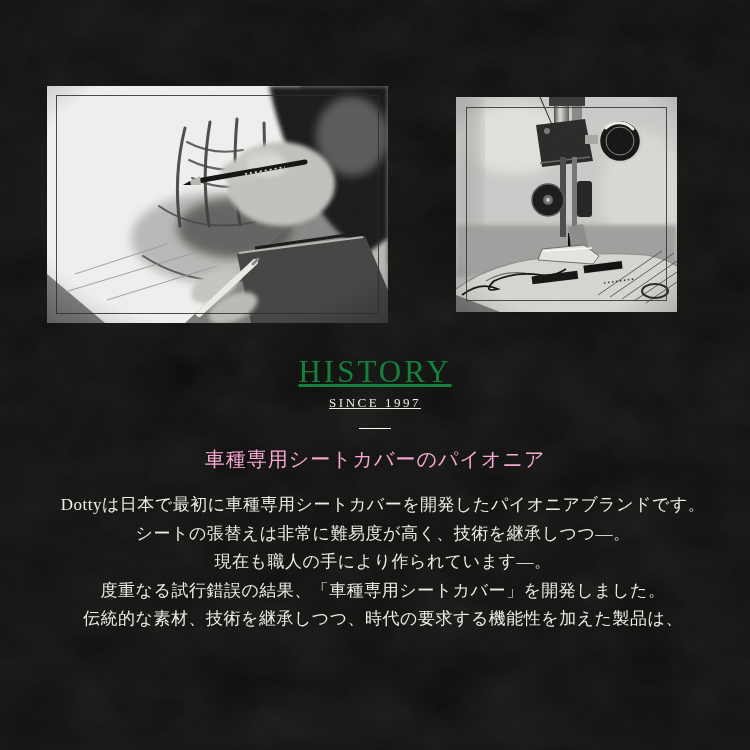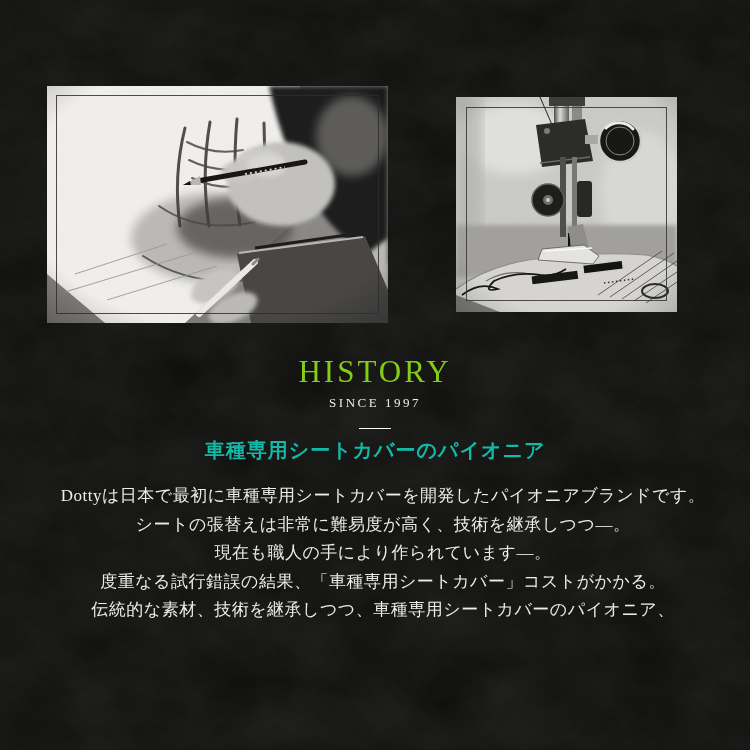--- a/index.html
+++ b/index.html
@@ -11,32 +11,32 @@
   .texture-svg{position:absolute;left:0;top:0;width:750px;height:750px;display:block;}
   .photo{position:absolute;display:block;}
   .photo-left{left:47px;top:86px;width:341px;height:237px;}
   .photo-right{left:456px;top:97px;width:221px;height:215px;}
   .history{
     position:absolute;left:0;right:0;top:352px;
     text-align:center;color:#f1f0ec;
   }
   .history-title{
     font-size:31px;line-height:40px;letter-spacing:3px;
-    color:#84cc16;font-weight:normal;
+    color:#15803d;font-weight:normal;text-decoration:underline;
   }
   .history-subtitle{
     font-size:13px;line-height:18px;letter-spacing:2.5px;
-    margin-top:2px;color:#efeee9;
+    margin-top:2px;color:#efeee9;text-decoration:underline;
   }
   .divider{
     width:32px;height:1px;background:#fbfbf8;margin:16px auto 0;
   }
   .history-heading{
     font-size:20px;line-height:30px;letter-spacing:1px;
-    margin-top:6px;font-weight:700;color:#14b8a6;
+    margin-top:15px;font-weight:400;color:#f9a8d4;
   }
   .history-paragraph{
     margin-top:17px;font-size:17px;line-height:28.6px;
     letter-spacing:0.5px;color:#edece7;margin-left:16px;
   }
   .history-paragraph div{white-space:nowrap;}
 </style>
 </head>
 <body>
 
@@ -222,18 +222,18 @@
 
   <div class="history">
     <div class="history-title">HISTORY</div>
     <div class="history-subtitle">SINCE 1997</div>
     <div class="divider"></div>
     <div class="history-heading">車種専用シートカバーのパイオニア</div>
     <div class="history-paragraph">
       <div>Dottyは日本で最初に車種専用シートカバーを開発したパイオニアブランドです。</div>
       <div>シートの張替えは非常に難易度が高く、技術を継承しつつ―。</div>
       <div>現在も職人の手により作られています―。</div>
-      <div>度重なる試行錯誤の結果、「車種専用シートカバー」コストがかかる。</div>
-      <div>伝統的な素材、技術を継承しつつ、車種専用シートカバーのパイオニア、</div>
+      <div>度重なる試行錯誤の結果、「車種専用シートカバー」を開発しました。</div>
+      <div>伝統的な素材、技術を継承しつつ、時代の要求する機能性を加えた製品は、</div>
     </div>
   </div>
 
 </div>
 
 </body></html>

